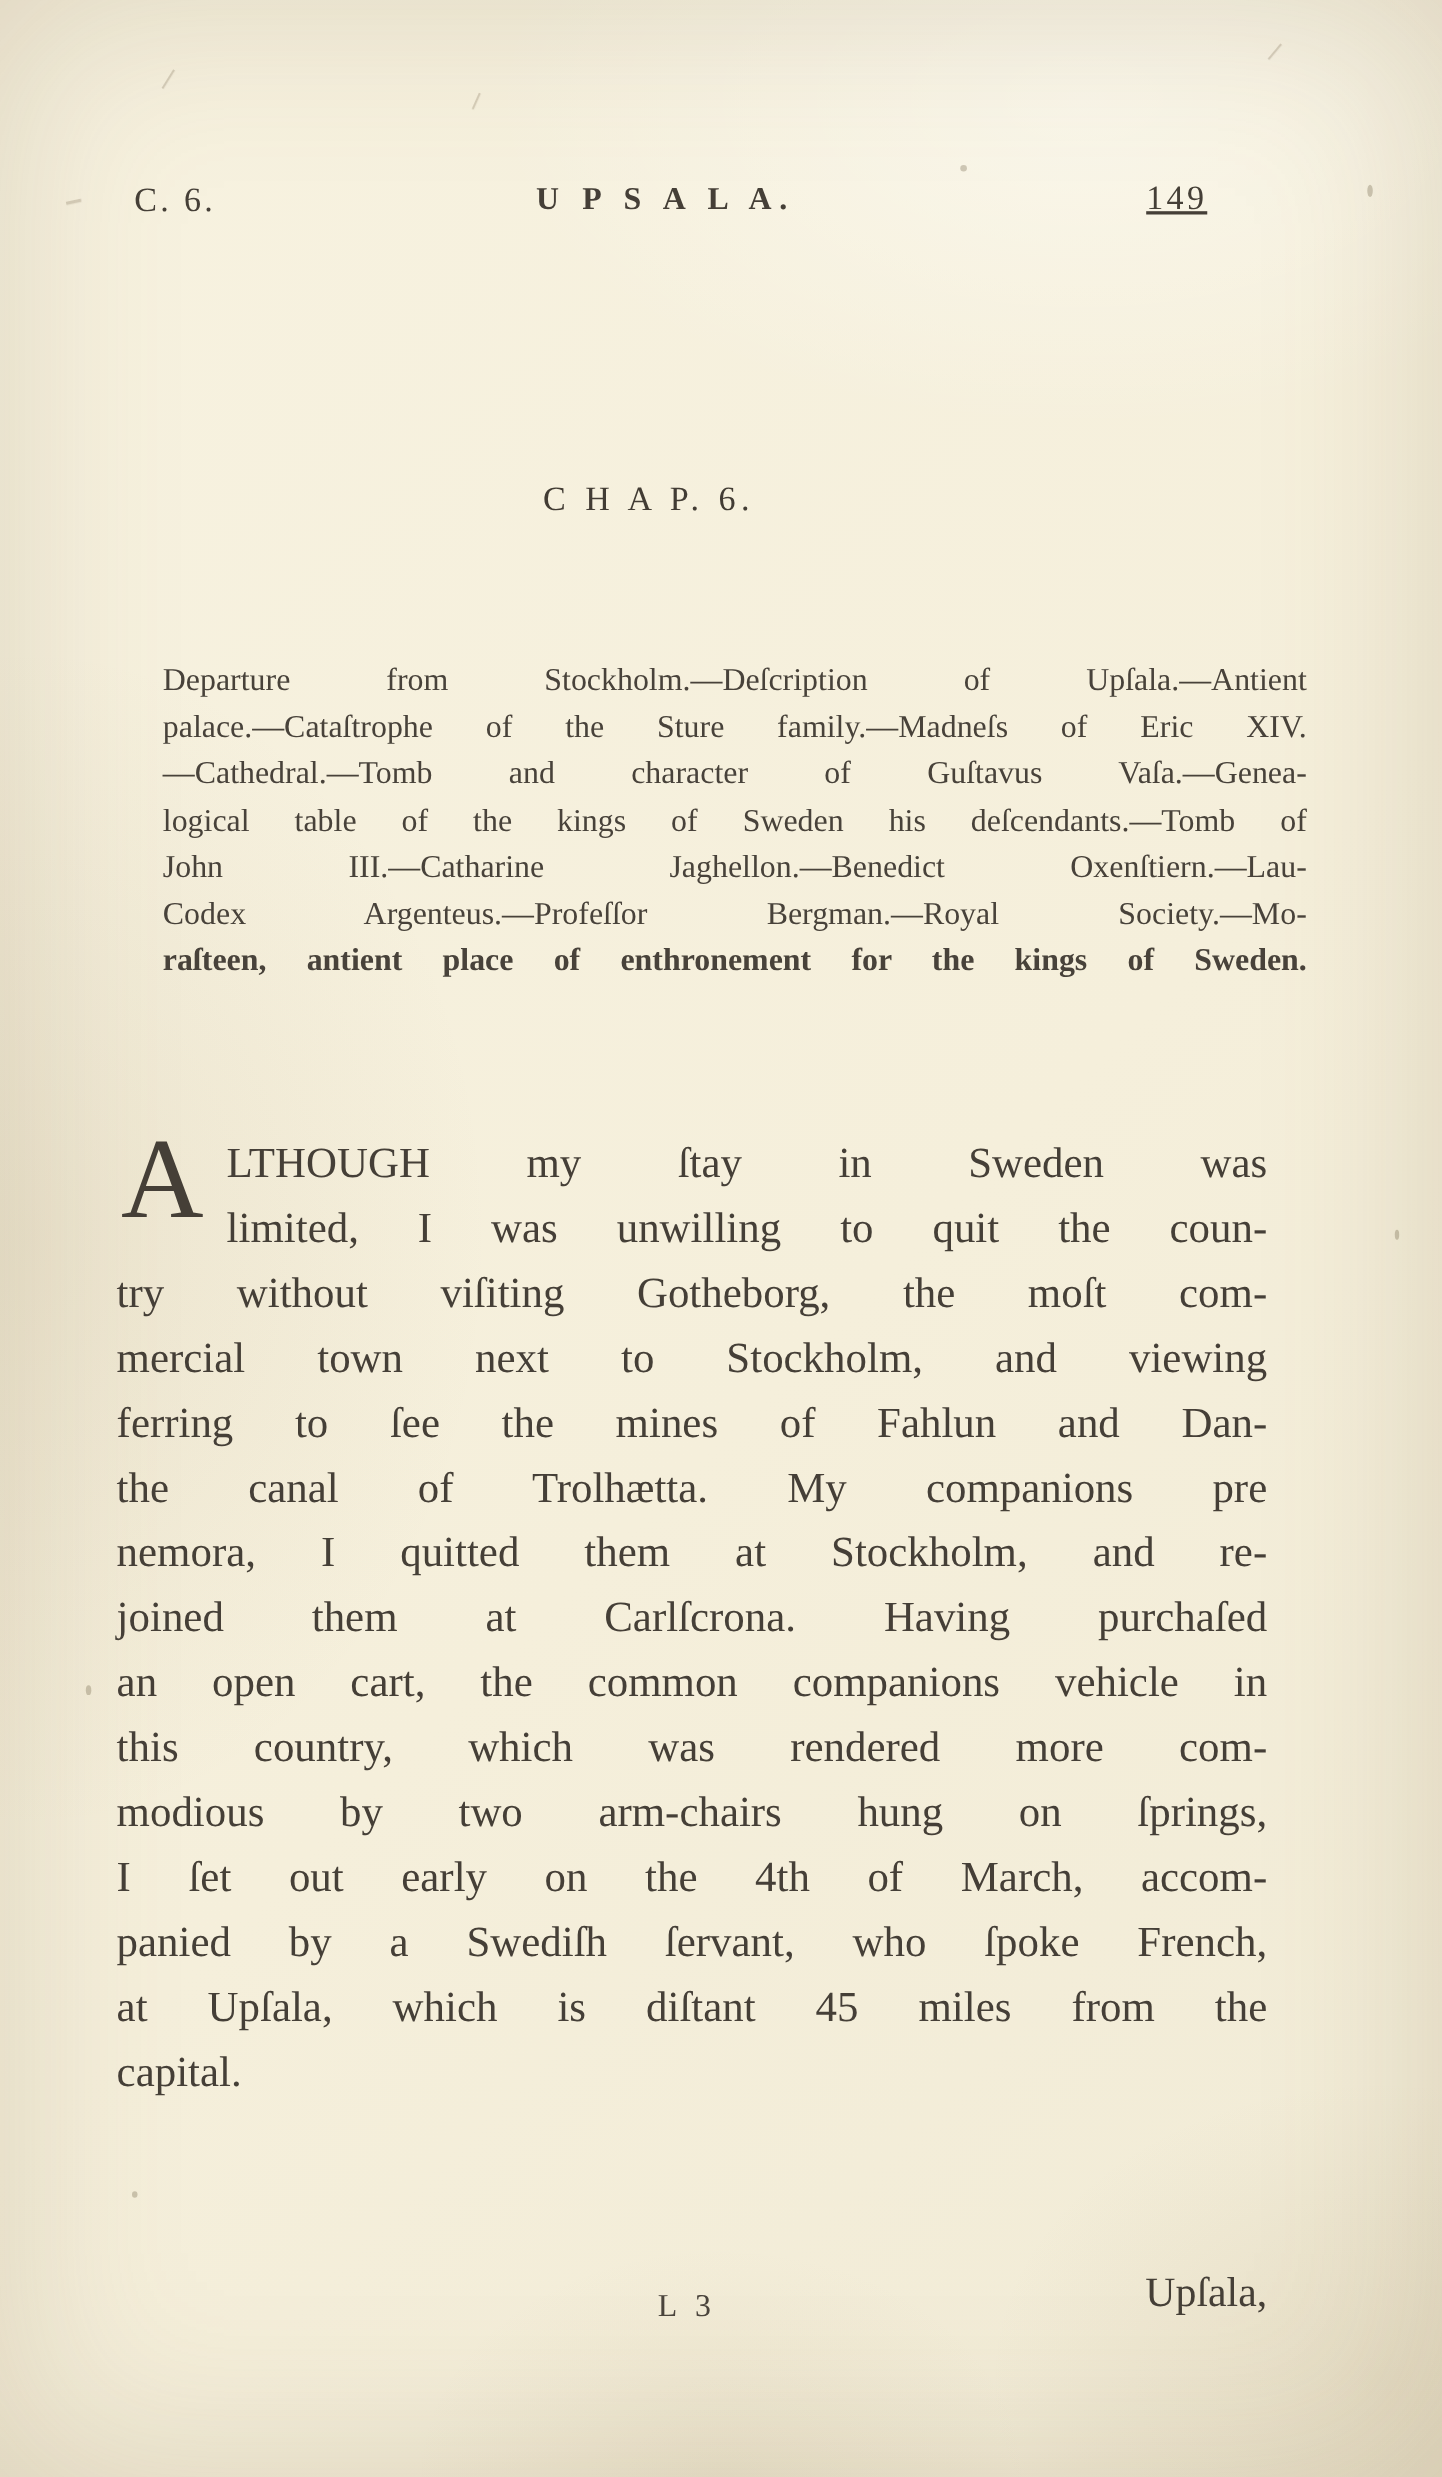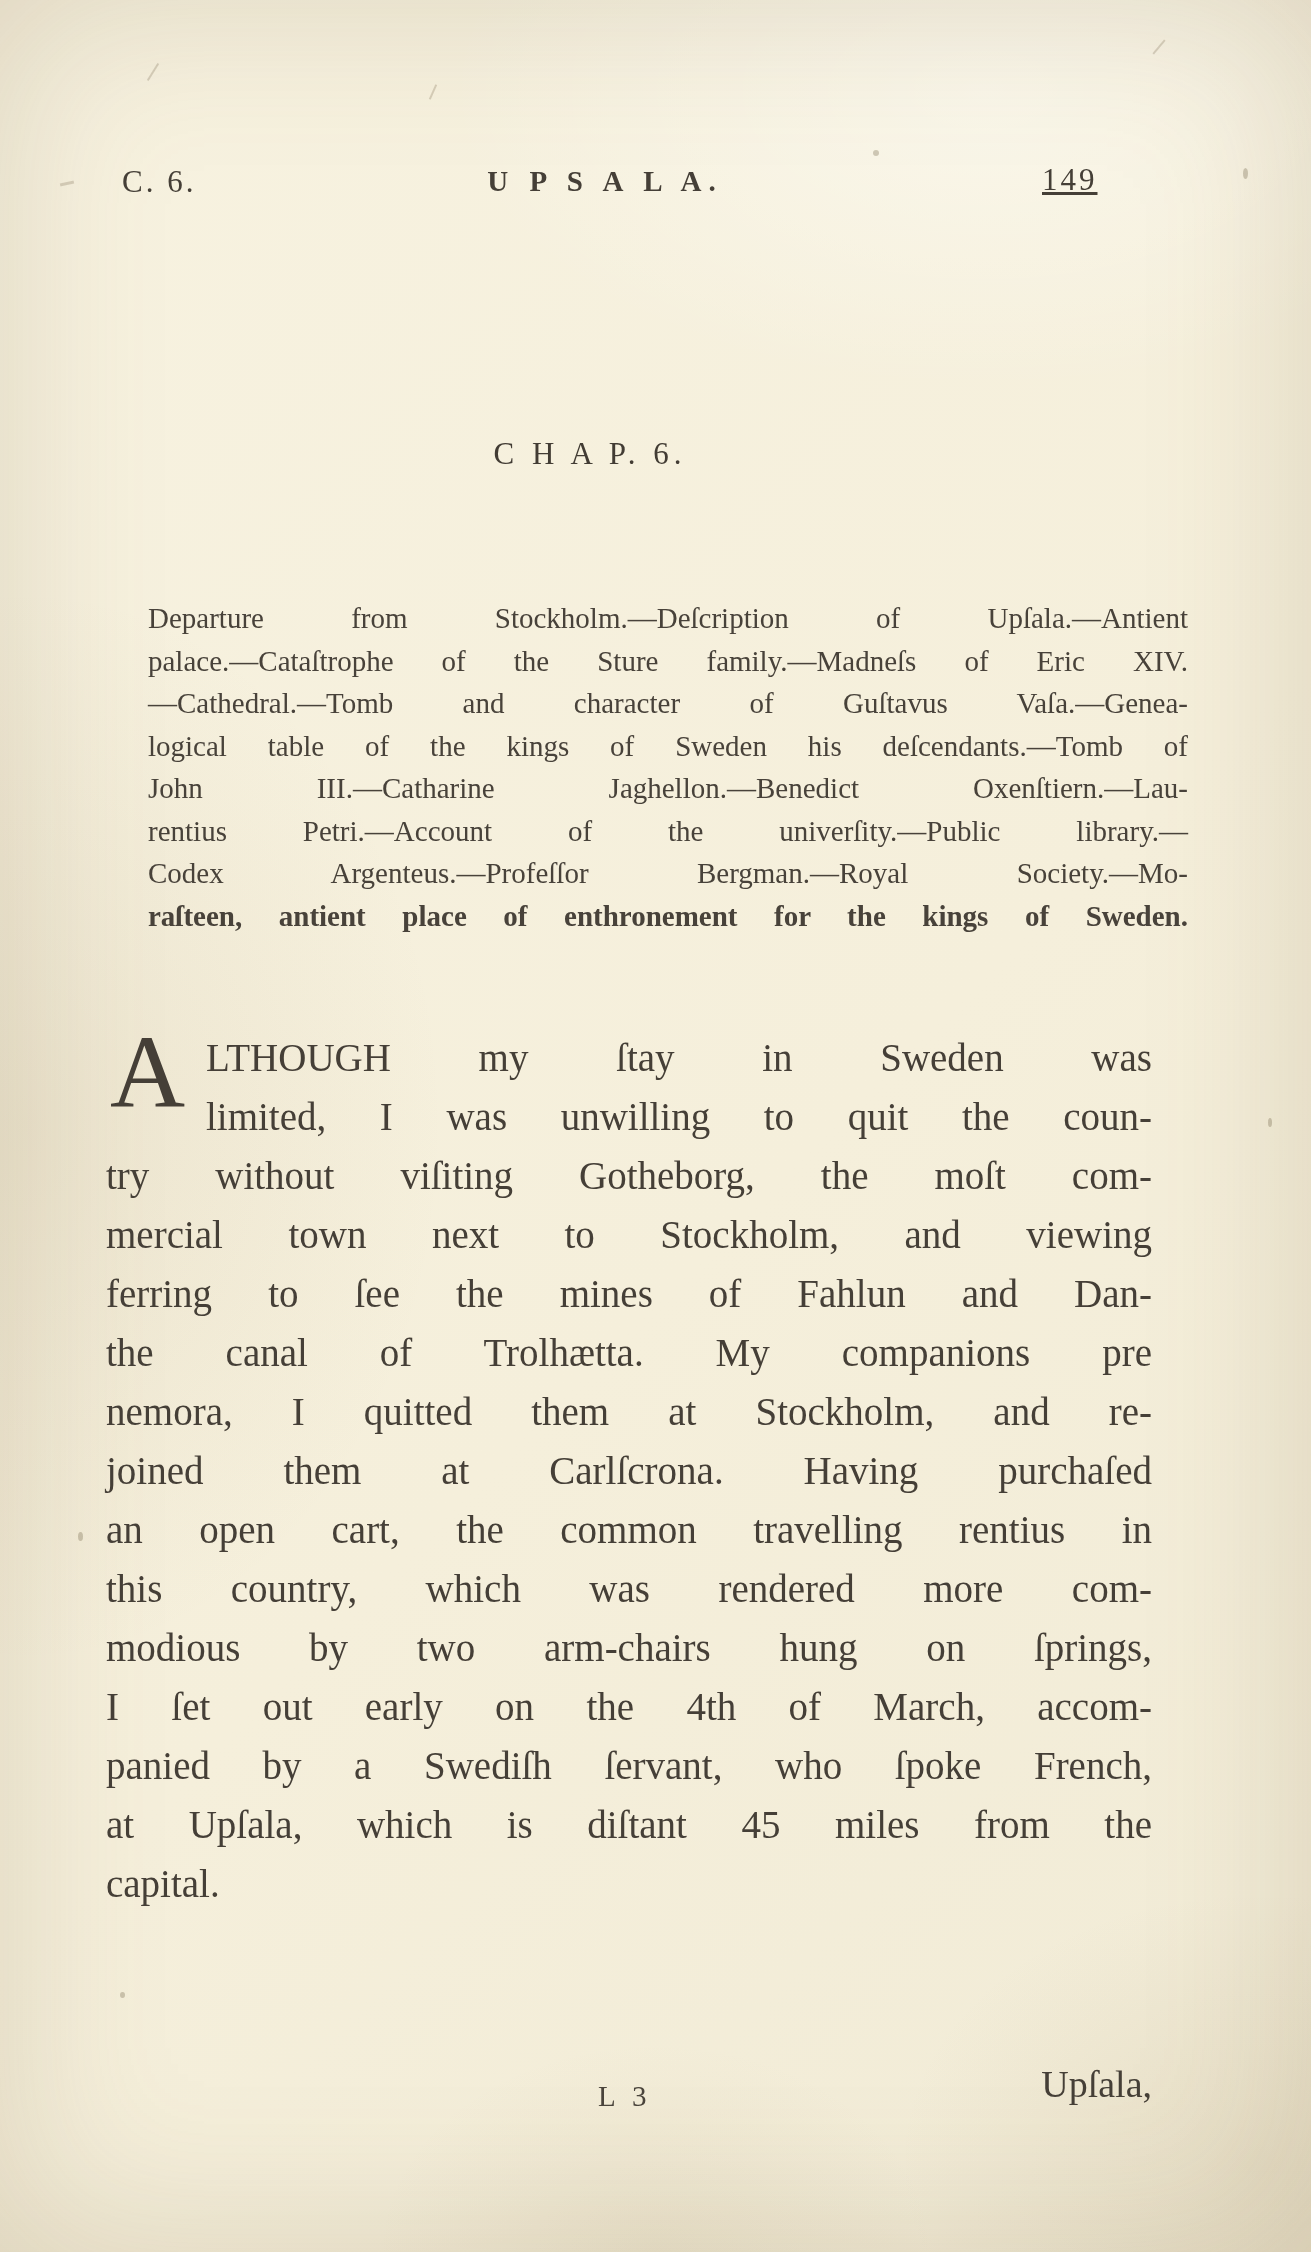--- a/index.html
+++ b/index.html
@@ -63,36 +63,35 @@
   </div>
 
   <div class="chap-heading">C H A P.  6.</div>
 
   <section class="summary">
     <div class="sum-line">Departure from Stockholm.—Deſcription of Upſala.—Antient</div>
     <div class="sum-line">palace.—Cataſtrophe of the Sture family.—Madneſs of Eric XIV.</div>
     <div class="sum-line">—Cathedral.—Tomb and character of Guſtavus Vaſa.—Genea-</div>
     <div class="sum-line">logical table of the kings of Sweden his deſcendants.—Tomb of</div>
     <div class="sum-line">John III.—Catharine Jaghellon.—Benedict Oxenſtiern.—Lau-</div>
-    <div class="sum-line">rentius Petri.—Account of the univerſity.—Public library.—</div>
     <div class="sum-line">Codex Argenteus.—Profeſſor Bergman.—Royal Society.—Mo-</div>
     <div class="sum-line sum-last">raſteen, antient place of enthronement for the kings of Sweden.</div>
   </section>
 
   <section class="bodytext">
     <div class="drop-cap">A</div>
     <div class="body-line indent">LTHOUGH my ſtay in Sweden was</div>
     <div class="body-line indent">limited, I was unwilling to quit the coun-</div>
     <div class="body-line">try without viſiting Gotheborg, the moſt com-</div>
     <div class="body-line">mercial town next to Stockholm, and viewing</div>
     <div class="body-line">ferring to ſee the mines of Fahlun and Dan-</div>
     <div class="body-line">the canal of Trolhætta. My companions pre</div>
     <div class="body-line">nemora, I quitted them at Stockholm, and re-</div>
     <div class="body-line">joined them at Carlſcrona. Having purchaſed</div>
-    <div class="body-line">an open cart, the common travelling rentius in</div>
+    <div class="body-line">an open cart, the common companions vehicle in</div>
     <div class="body-line">this country, which was rendered more com-</div>
     <div class="body-line">modious by two arm-chairs hung on ſprings,</div>
     <div class="body-line">I ſet out early on the 4th of March, accom-</div>
     <div class="body-line">panied by a Swediſh ſervant, who ſpoke French,</div>
     <div class="body-line">at Upſala, which is diſtant 45 miles from the</div>
     <div class="body-line last">capital.</div>
   </section>
 
   <div class="signature">L 3</div>
   <div class="catchword">Upſala,</div>

